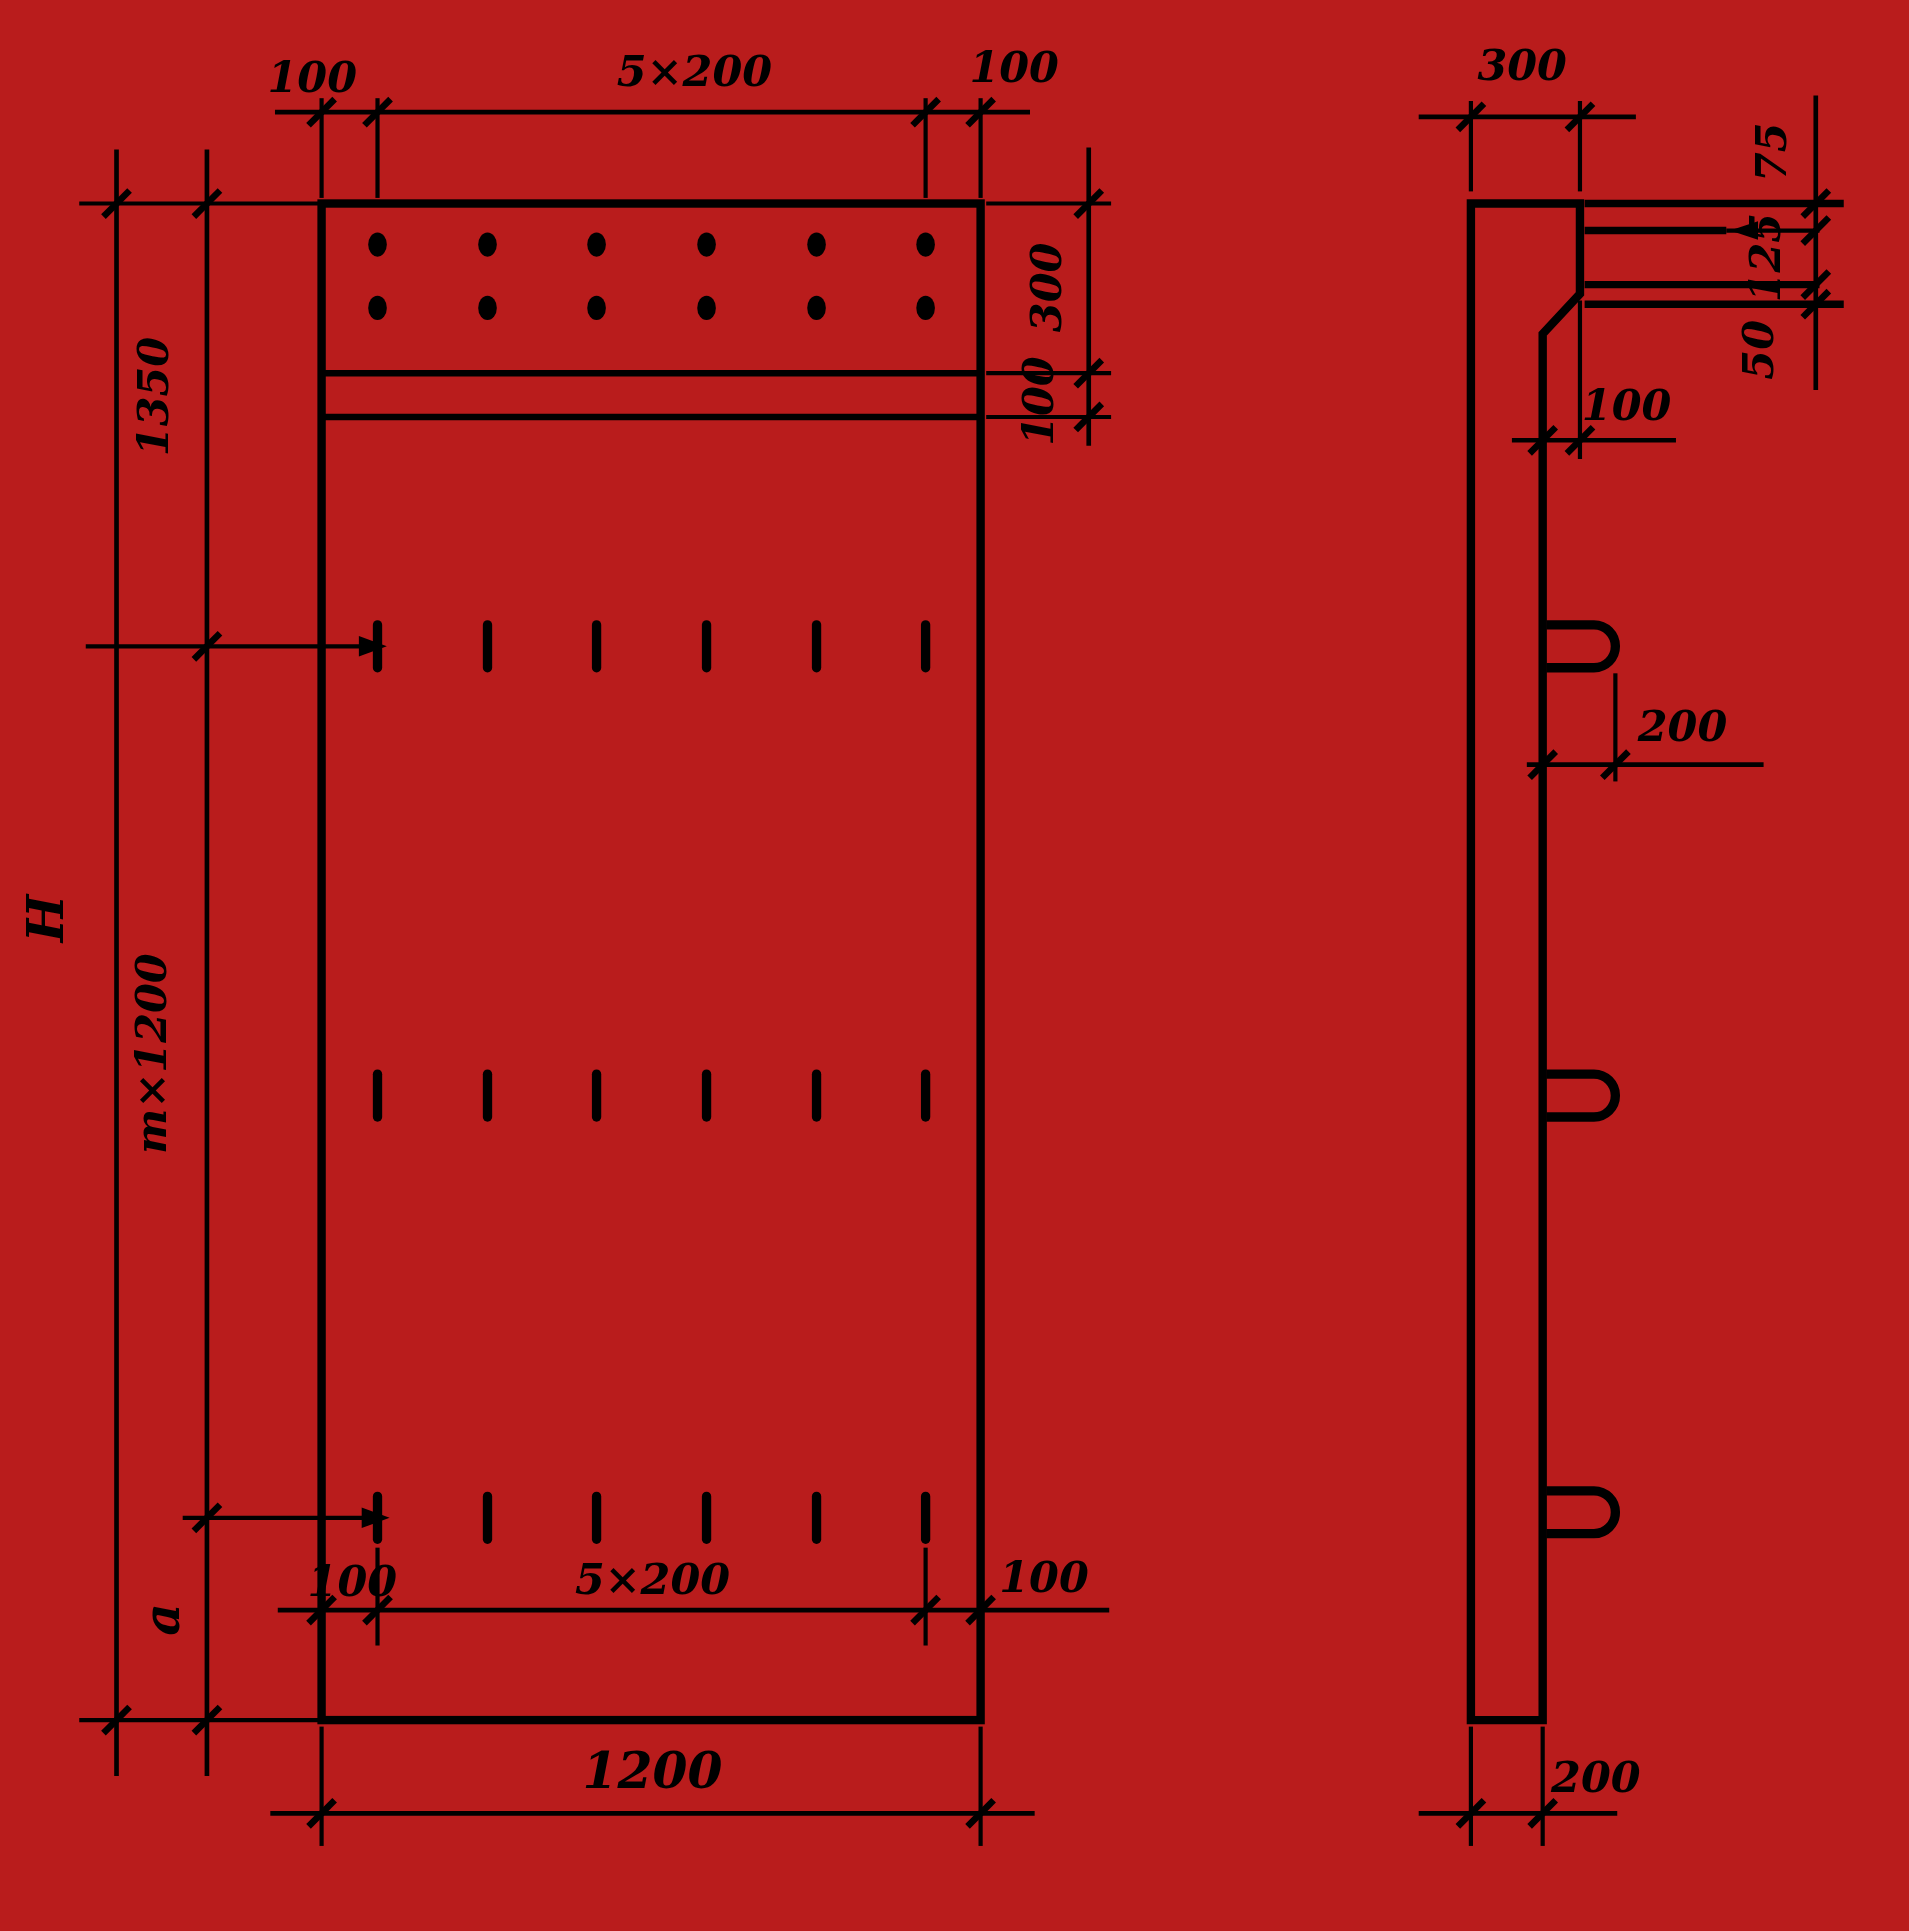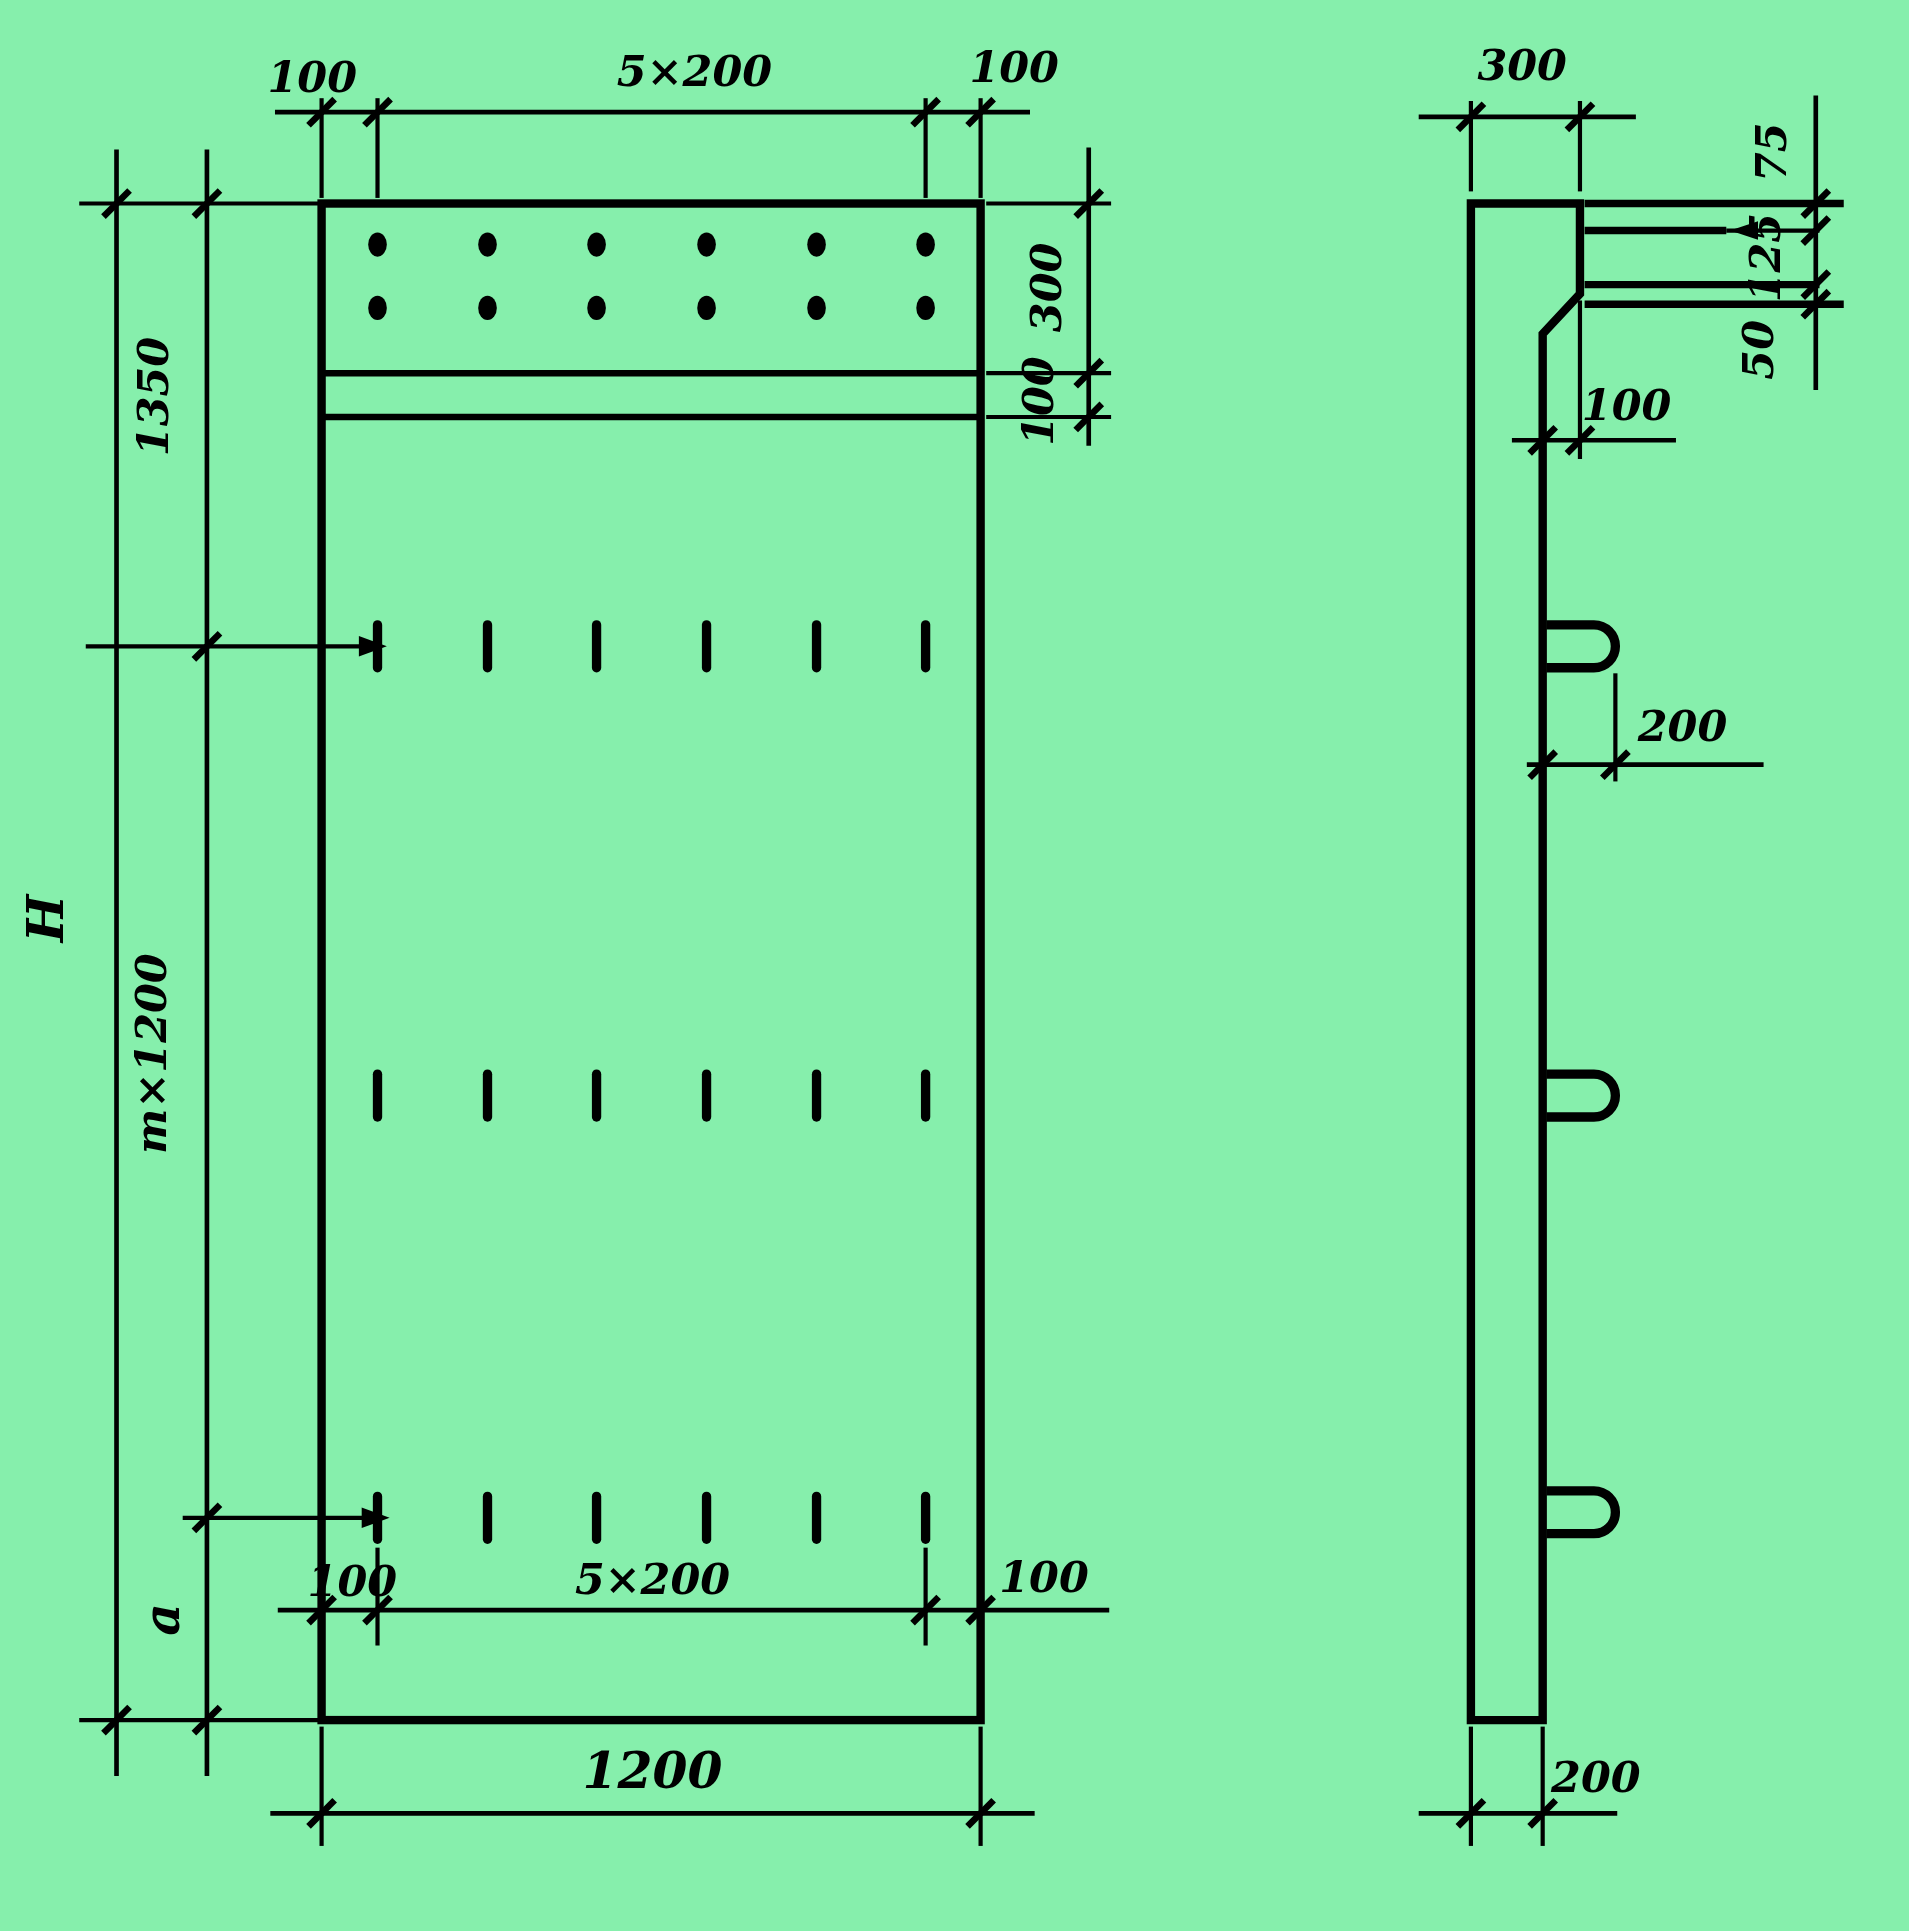--- a/index.html
+++ b/index.html
@@ -1,17 +1,17 @@
 <!DOCTYPE html>
 <html style="font-size:15px"><head>
 <meta charset="utf-8">
 <style>
   html,body { margin:0; padding:0; background:#ffffff; }
   .page {
-    width: 1909px; height: 1932px; background:#86efac;
+    width: 1909px; height: 1932px; background:#b91c1c;
     font-family: "DejaVu Serif", serif;
     position: relative;
   }
   svg { display:block; }
   .dim-label {
     font-family: "DejaVu Serif", serif;
     font-style: italic;
     font-weight: bold;
     font-size: 46px;
     fill: #000;

